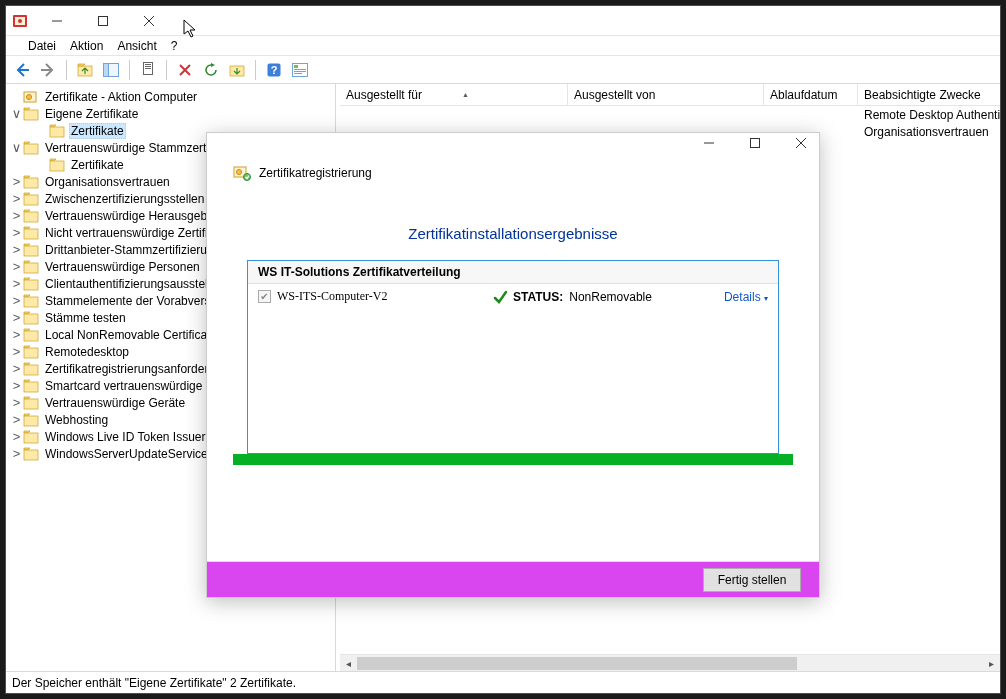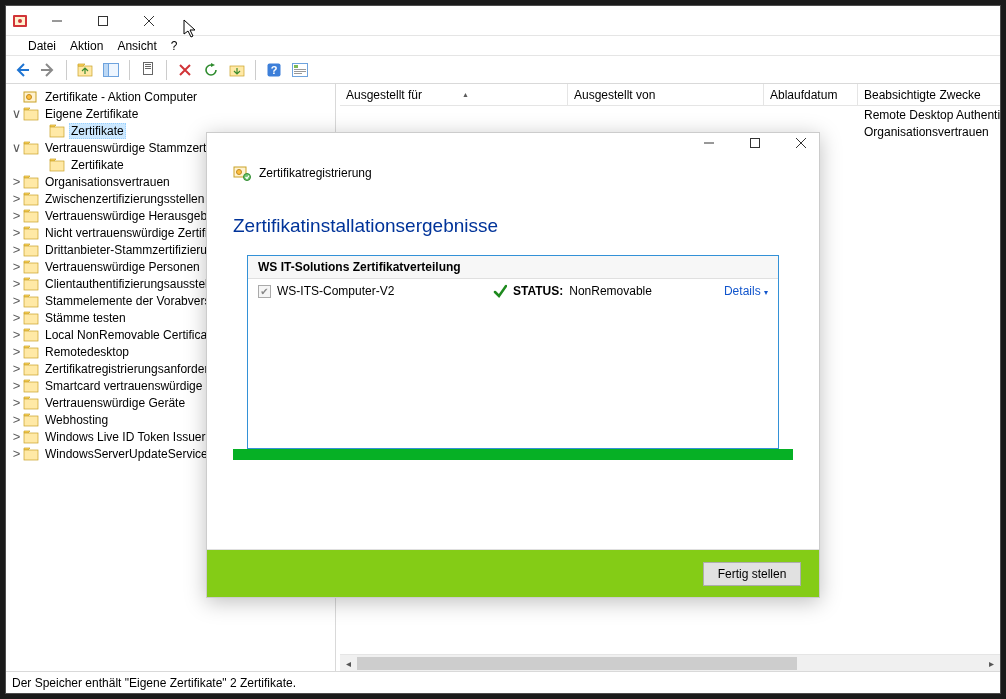--- a/index.html
+++ b/index.html
@@ -35,31 +35,31 @@
   .scroll-thumb { position:absolute; top:2px; height:13px; background:#cdcdcd; border-radius:0;}
   .statusbar { height:22px; border-top:1px solid #d9d9d9; font-size:12px; display:flex; align-items:center; padding:0 6px; }
   .splitter { width:4px; cursor:ew-resize; }
 
   
   .modal { position:absolute; top:126px; left:200px; width:614px; height:466px; background:#fff; border:1px solid #ccc; box-shadow:0 4px 20px rgba(0,0,0,0.25);}
   .modal-tb { position:absolute; top:2px; right:4px; display:flex; gap:18px; font-size:14px;}
   .modal-tb div { width:28px; text-align:center; cursor:default; color:#333;}
   .modal-head { padding:32px 26px 0 26px; font-size:12px;}
   .modal-head-row { display:flex; align-items:center; gap:8px; }
-  .modal-title { color:#003399; font-size:19px; margin-top:34px; margin-bottom:18px;}
+  .modal-title { color:#003399; font-size:15px; margin-top:44px; margin-bottom:18px;text-align:center;}
   .modal-sub { font-size:12px; margin-bottom:18px;}
   .cert-box { border:1px solid #3391d7; margin:0 40px; height:194px; font-size:12px;}
   .cert-box-hdr { background:#f7f7f7; padding:4px 10px; font-weight:700; font-size:12px; border-bottom:1px solid #e0e0e0;}
   .cert-item { display:flex; align-items:center; padding:5px 10px; gap:6px;}
   .cert-check { width:13px; height:13px; border:1px solid #aaa; display:flex; align-items:center; justify-content:center; font-size:10px; color:#888; background:#f5f5f5;}
-  .cert-name { flex:0 0 210px;}
+  .cert-name { flex:0 0 210px;font-family:Liberation Serif, serif;}
   .cert-status { flex:1; display:flex; align-items:center; gap:6px;}
   .cert-details { color:#15c; cursor:default;}
   .progbar { height:11px; background:#06b025; margin:0 26px; margin-top:0;}
-  .modal-footer { position:absolute; bottom:0; left:0; right:0; height:48px; background:#84cc16; border-top:1px solid #dfdfdf; display:flex; align-items:center; justify-content:flex-end; padding:0 18px;}
+  .modal-footer { position:absolute; bottom:0; left:0; right:0; height:36px; background:#d946ef; border-top:1px solid #dfdfdf; display:flex; align-items:center; justify-content:flex-end; padding:0 18px;}
   .finish-btn { width:98px; height:24px; border:1px solid #adadad; background:#e1e1e1; font-size:12px; cursor:default;}
   .cursor { position:absolute; top:13px; left:177px; pointer-events:none; z-index:999;}
 
   
   .folder-svg rect { fill:#ffe9a6; stroke:#c9a227; stroke-width:0.7;}
   .folder-svg polygon { fill:#ffd65e; stroke:#c9a227; stroke-width:0.7;}
 
 </style>
 </head>
 <body>

